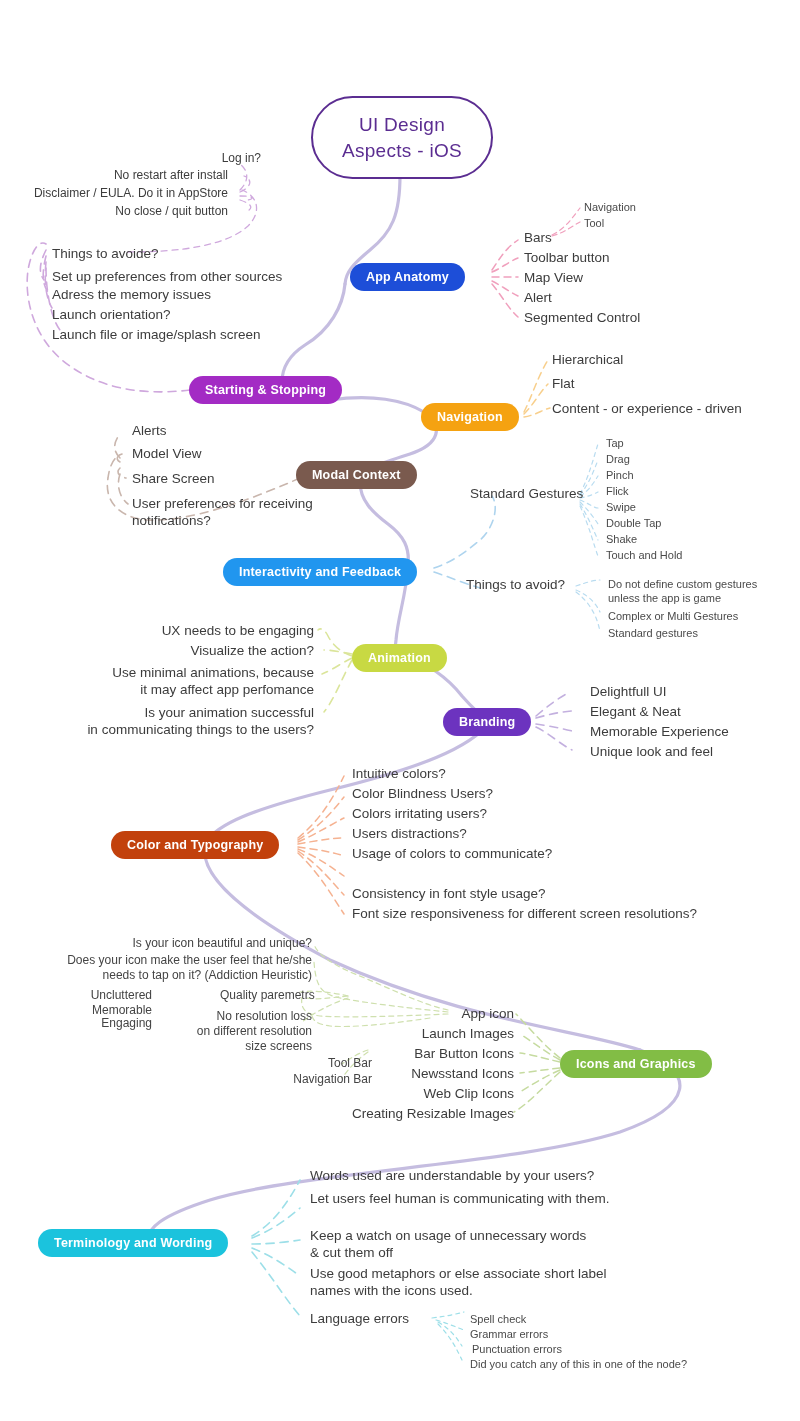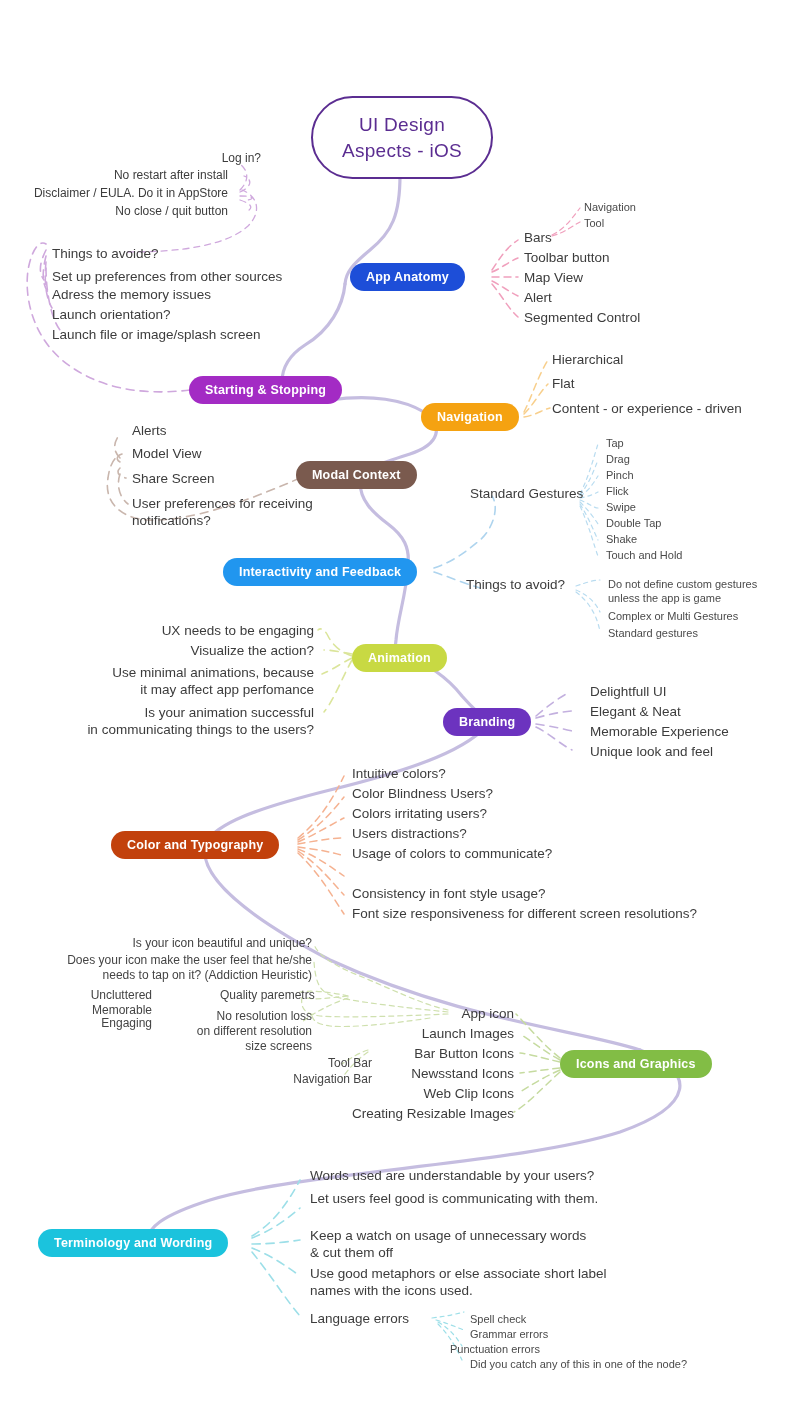--- a/index.html
+++ b/index.html
@@ -298,29 +298,29 @@
   <div class="leaf r" style="left:300px;top:1045px;width:214px;">Bar Button Icons</div>
   <div class="leaf r" style="left:300px;top:1065px;width:214px;">Newsstand Icons</div>
   <div class="leaf r" style="left:300px;top:1085px;width:214px;">Web Clip Icons</div>
   <div class="leaf r" style="left:280px;top:1105px;width:234px;">Creating Resizable Images</div>
 
   <div class="pill" style="left:38px;top:1229px;background:#1bc3dd;">
     <span>Terminology and Wording</span>
   </div>
   <div class="leaf" style="left:310px;top:1167px;">Words used are understandable by your users?</div>
   <div class="leaf" style="left:310px;top:1190px;">
-    <div>Let users feel good is communicating with them.</div>
+    <div>Let users feel human is communicating with them.</div>
   </div>
   <div class="leaf" style="left:310px;top:1227px;">
     <div>Keep a watch on usage of unnecessary words</div>
     <div>&amp; cut them off</div>
   </div>
   <div class="leaf" style="left:310px;top:1265px;">
     <div>Use good metaphors or else associate short label</div>
     <div>names with the icons used.</div>
   </div>
   <div class="leaf" style="left:310px;top:1310px;">Language errors</div>
   <div class="leaf small" style="left:470px;top:1312px;">Spell check</div>
   <div class="leaf small" style="left:470px;top:1327px;">Grammar errors</div>
-  <div class="leaf small" style="left:450px;top:1342px;">Punctuation errors</div>
+  <div class="leaf small" style="left:472px;top:1342px;">Punctuation errors</div>
   <div class="leaf small" style="left:470px;top:1357px;">Did you catch any of this in one of the node?</div>
 
 </div>
 
 </body></html>

